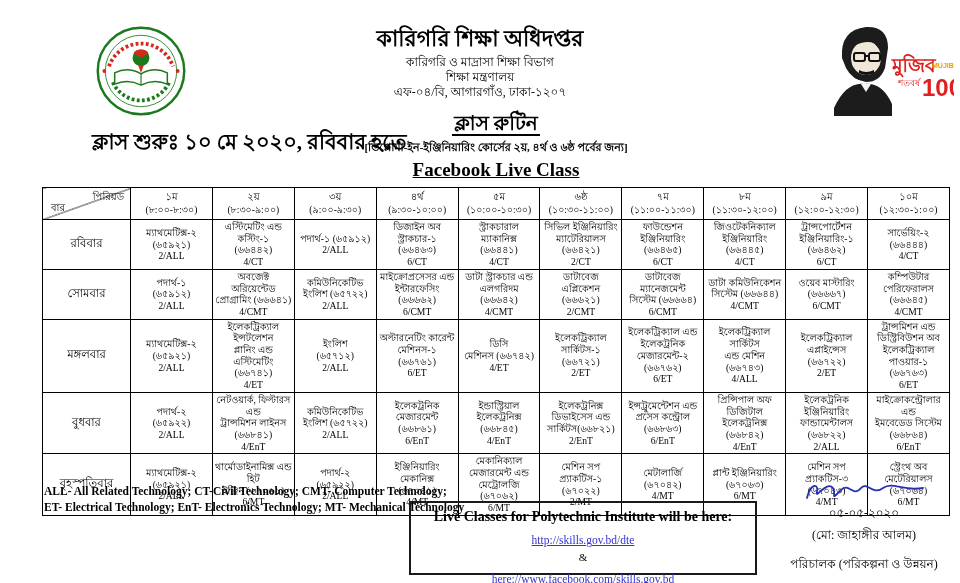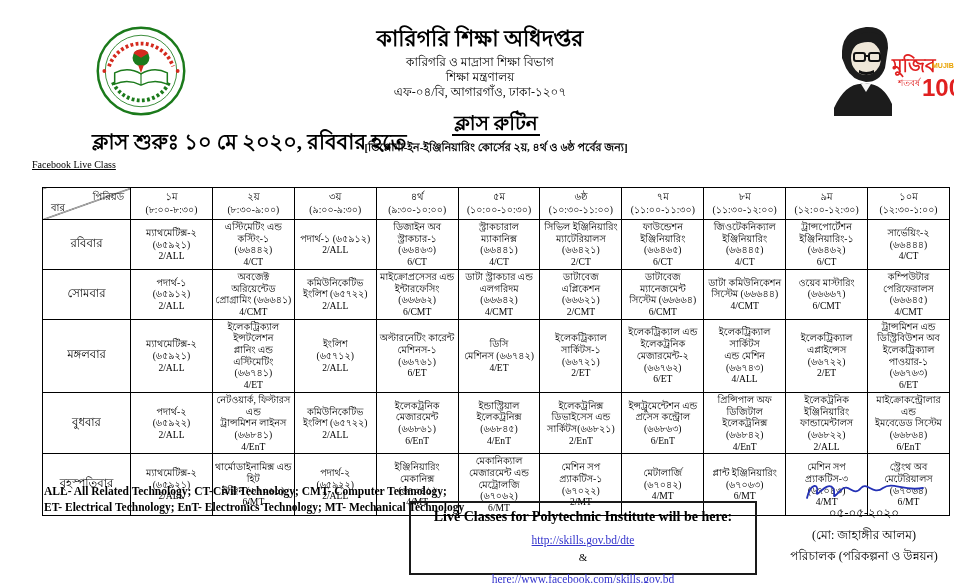--- a/index.html
+++ b/index.html
@@ -16,22 +16,22 @@
   .hdr .l3, .hdr .l4, .hdr .l5 { font-size:12px; }
   .seal { position:absolute; left:94px; top:24px; width:94px; height:94px; }
   .mujib { position:absolute; left:828px; top:16px; width:126px; height:104px; }
   
   .routine-title { position:absolute; left:0; right:0; top:108px; text-align:center; padding-left:32px;
      font-size:20px; font-weight:bold; }
   .routine-title span { border-bottom:2px solid #000; padding:0 2px; }
   .start-note { position:absolute; left:92px; top:126px; font-size:21px; font-weight:bold; }
   .course-note { position:absolute; left:0; right:0; top:139px; text-align:center; padding-left:32px;
      font-size:11px; font-weight:bold; }
-  .live-title { position:absolute; left:0; right:0; top:159px; padding-left:32px;
-     font-size:10px; font-weight:normal; }
+  .live-title { position:absolute; left:0; right:0; top:159px; text-align:center; padding-left:32px;
+     font-size:19px; font-weight:bold; }
   .live-title span { text-decoration:underline; }
   
   table.routine { position:absolute; left:42px; top:187px; width:908px;
      border-collapse:collapse; table-layout:fixed; }
   table.routine col.daycol { width:88px; }
   table.routine th, table.routine td { border:1px solid #000; vertical-align:middle; text-align:center;
      padding:1px 2px; font-weight:normal; overflow:hidden; }
   thead tr { height:32px; }
   tbody tr:nth-child(1) { height:44px; }
   tbody tr:nth-child(2) { height:48px; }
@@ -51,21 +51,21 @@
   .legend { position:absolute; left:44px; top:483px; font-size:11.5px; font-weight:bold; line-height:1.4; }
   .links-box { position:absolute; left:409px; top:501px; width:348px; height:74px;
      border:2px solid #1a1a1a; text-align:center; padding-top:4px; line-height:1.45; }
   .links-box .bt { font-size:14px; font-weight:bold; }
   .links-box a { font-size:11.5px; text-decoration:underline; }
   .links-box .amp { font-size:11px; }
   .sign-block { position:absolute; left:768px; top:478px; width:192px; text-align:center; }
   .sign-svg { display:block; margin:0 auto; }
   .sign-date { font-size:12px; margin-top:-2px; }
   .sign-name { font-size:12px; margin-top:2px; }
-  .sign-title { font-size:12px; margin-top:1px; }
+  .sign-title { font-size:12px; margin-top:9px; }
 </style>
 </head>
 <body>
 
 <div class="page">
 
   <svg class="seal" viewBox="0 0 100 100">
     <circle cx="50" cy="50" r="46" fill="#ffffff" stroke="#1b7a1b" stroke-width="2.6"></circle>
     <circle cx="50" cy="50" r="38" fill="none" stroke="#1b7a1b" stroke-width="0.9"></circle>
     <path d="M16,45 A36,36 0 0 1 84,45" fill="none" stroke="#d42a1e" stroke-width="4" stroke-dasharray="3 2.5"></path>

